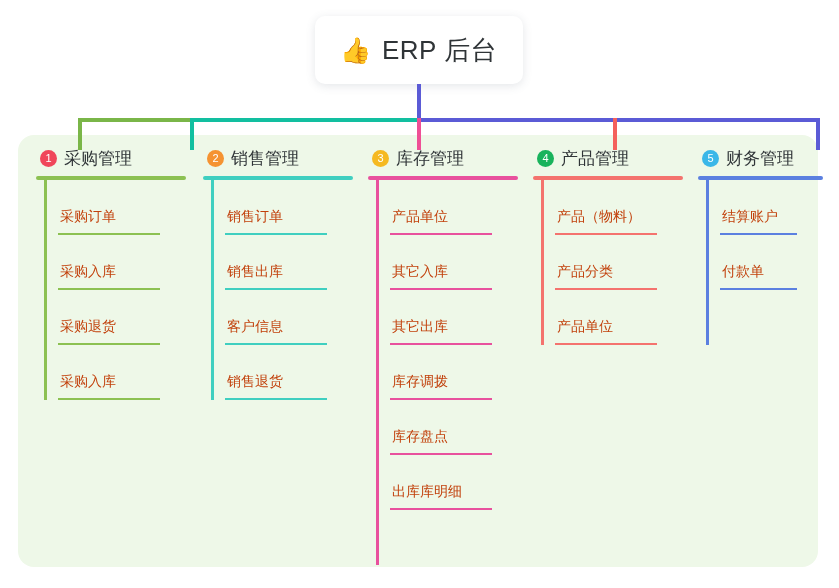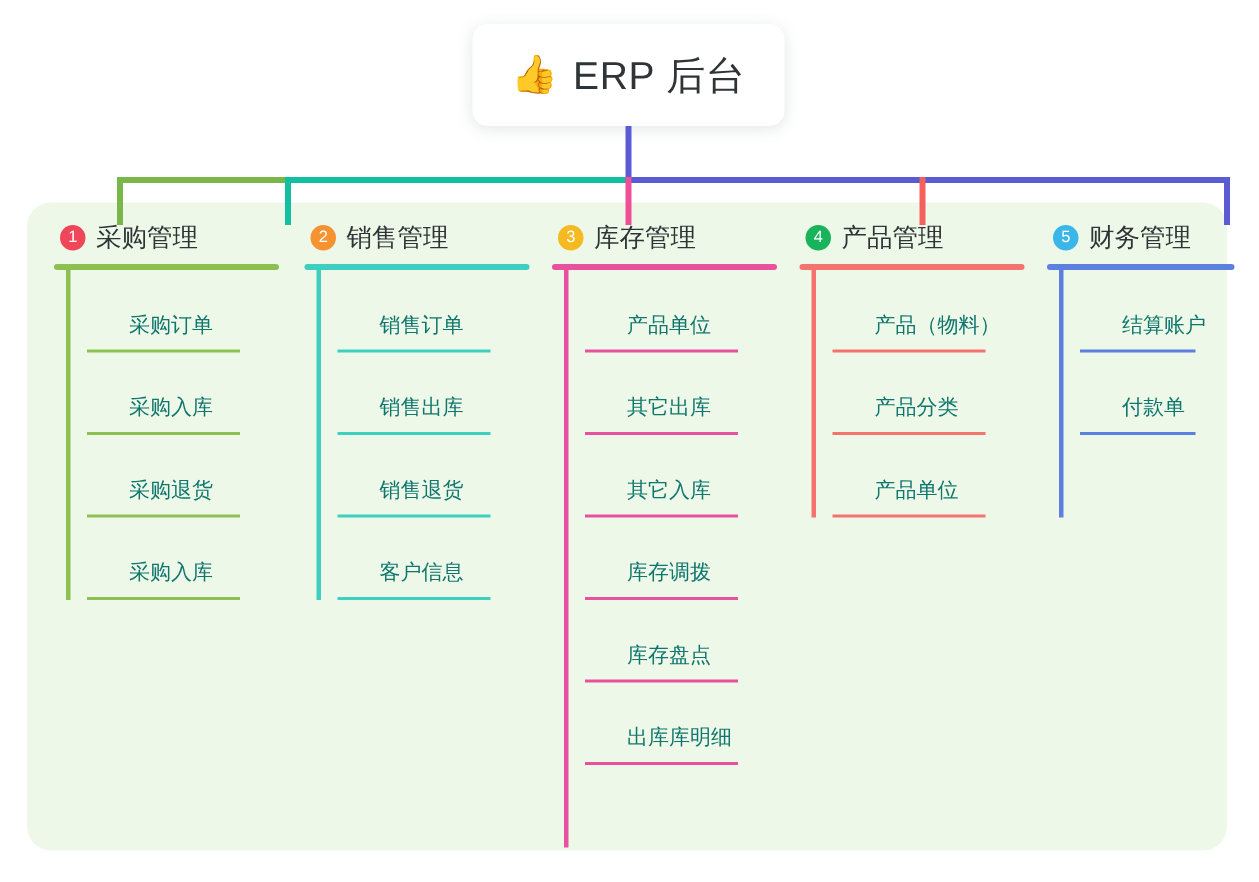--- a/index.html
+++ b/index.html
@@ -114,24 +114,24 @@
     left: 8px;
     top: 0;
     width: 3px;
   }
   .item {
     position: relative;
     height: 55px;
   }
   .item-label {
     position: absolute;
-    left: 28px;
+    left: 2px;
     bottom: 9px;
     font-size: 14px;
-    color: #0f766e;
+    color: #c2410c;
     white-space: nowrap;
   }
   .item-underline {
     position: absolute;
     left: 0;
     bottom: 0;
     height: 2px;
     width: 84px;
   }
 </style>
@@ -196,47 +196,47 @@
           <div class="spine" style="background: rgb(63, 207, 192); height: 220px;"></div>
           <div class="item">
             <span class="item-label">销售订单</span>
             <div class="item-underline" style="background: rgb(63, 207, 192); width: 102px;"></div>
           </div>
           <div class="item">
             <span class="item-label">销售出库</span>
             <div class="item-underline" style="background: rgb(63, 207, 192); width: 102px;"></div>
           </div>
           <div class="item">
+            <span class="item-label">客户信息</span>
+            <div class="item-underline" style="background: rgb(63, 207, 192); width: 102px;"></div>
+          </div>
+          <div class="item">
             <span class="item-label">销售退货</span>
-            <div class="item-underline" style="background: rgb(63, 207, 192); width: 102px;"></div>
-          </div>
-          <div class="item">
-            <span class="item-label">客户信息</span>
             <div class="item-underline" style="background: rgb(63, 207, 192); width: 102px;"></div>
           </div>
         </div>
       </div>
       <div class="column" style="left: 368px; width: 150px;">
         <div class="col-header">
           <span class="badge" style="background: rgb(245, 185, 33);">3</span>
           <span class="col-title">库存管理</span>
         </div>
         <div class="col-underline" style="background: rgb(232, 81, 157); width: 150px;"></div>
         <div class="items">
           <div class="spine" style="background: rgb(232, 81, 157); height: 385px;"></div>
           <div class="item">
             <span class="item-label">产品单位</span>
             <div class="item-underline" style="background: rgb(232, 81, 157); width: 102px;"></div>
           </div>
           <div class="item">
+            <span class="item-label">其它入库</span>
+            <div class="item-underline" style="background: rgb(232, 81, 157); width: 102px;"></div>
+          </div>
+          <div class="item">
             <span class="item-label">其它出库</span>
-            <div class="item-underline" style="background: rgb(232, 81, 157); width: 102px;"></div>
-          </div>
-          <div class="item">
-            <span class="item-label">其它入库</span>
             <div class="item-underline" style="background: rgb(232, 81, 157); width: 102px;"></div>
           </div>
           <div class="item">
             <span class="item-label">库存调拨</span>
             <div class="item-underline" style="background: rgb(232, 81, 157); width: 102px;"></div>
           </div>
           <div class="item">
             <span class="item-label">库存盘点</span>
             <div class="item-underline" style="background: rgb(232, 81, 157); width: 102px;"></div>
           </div>

